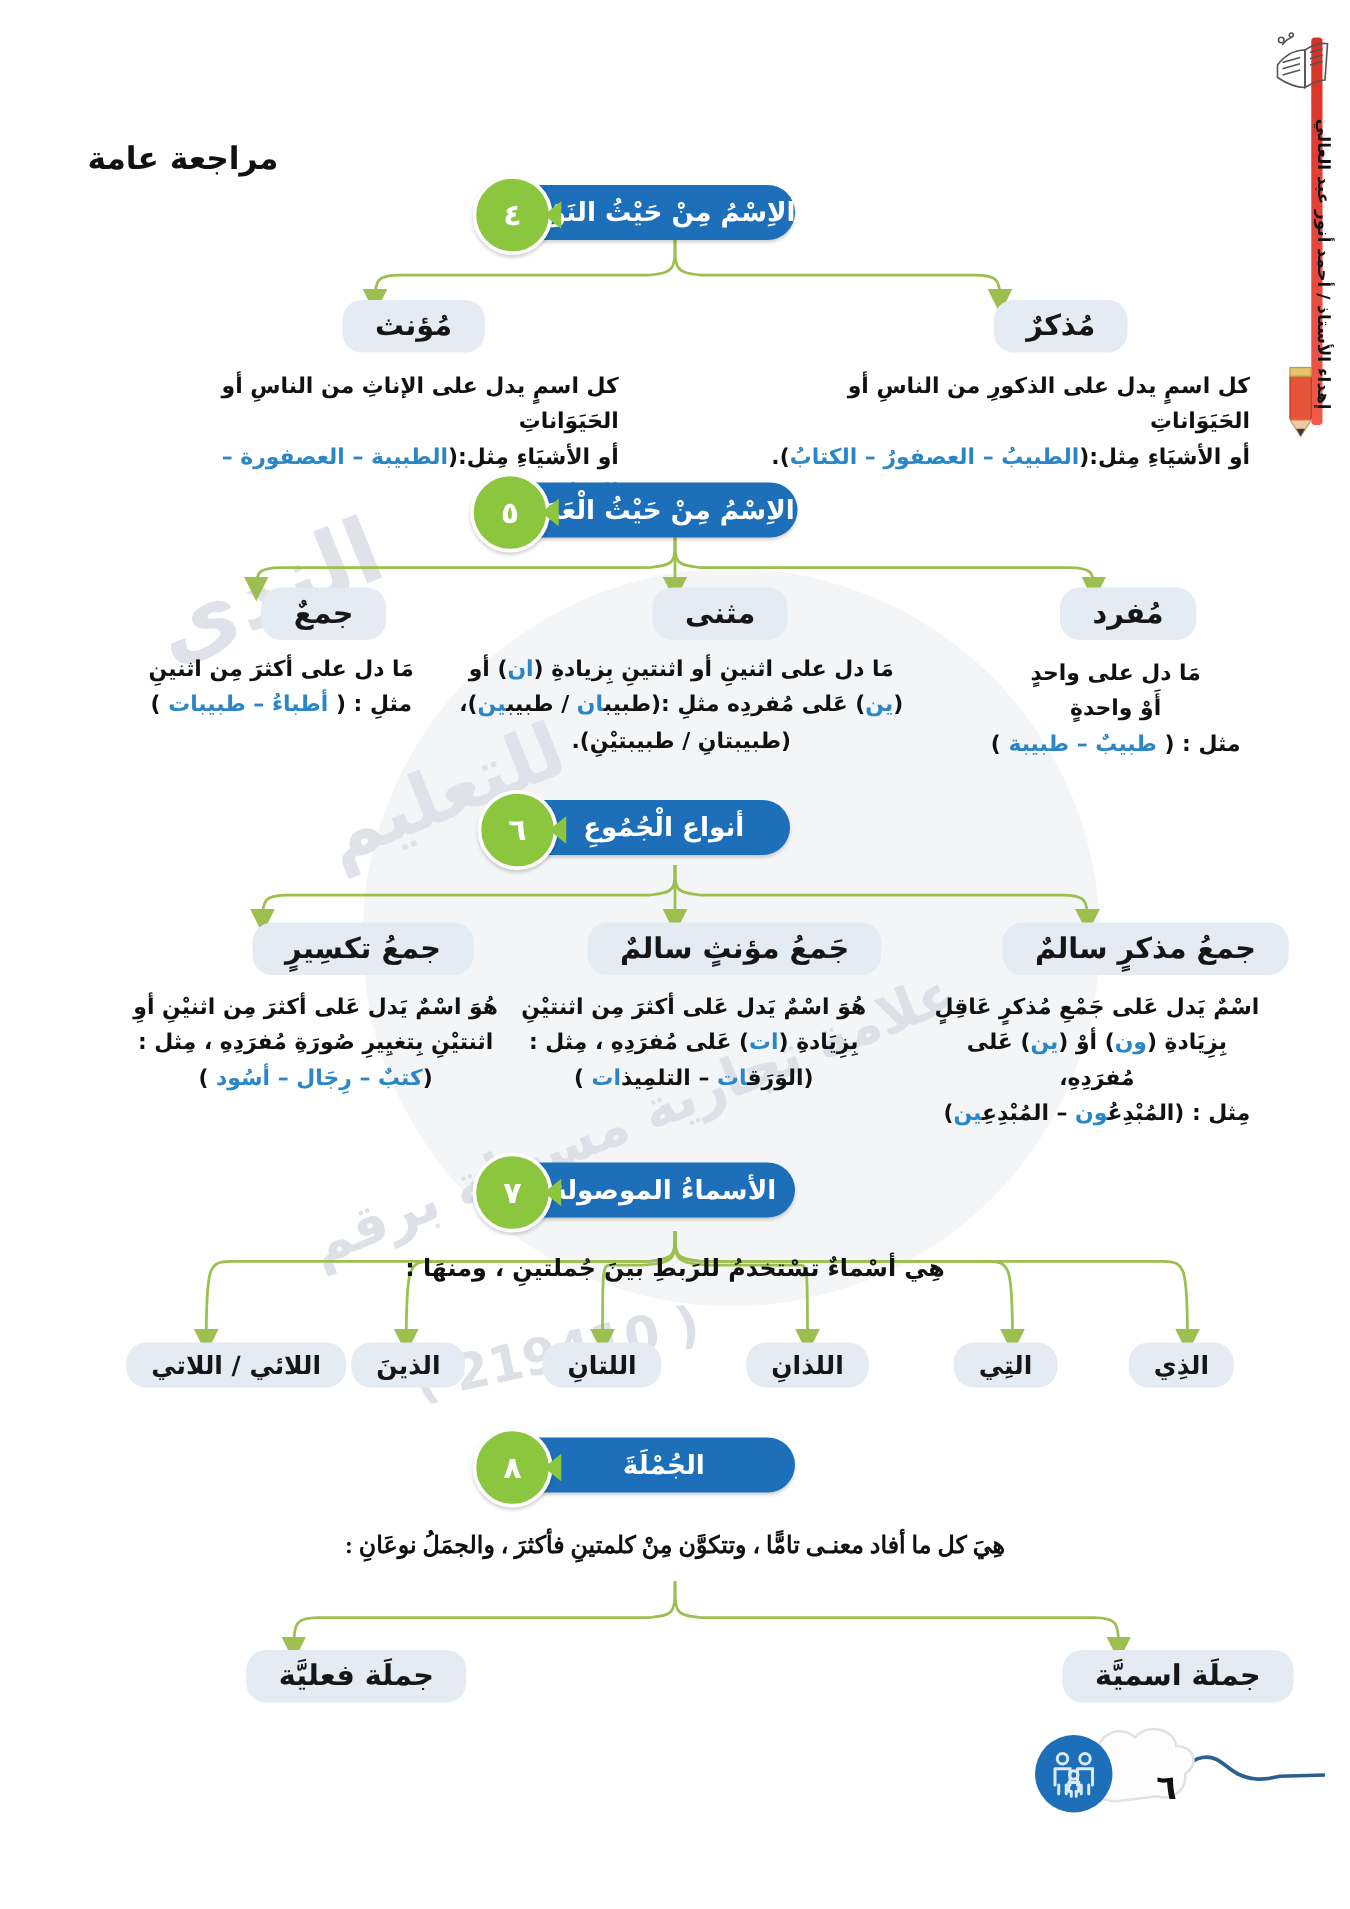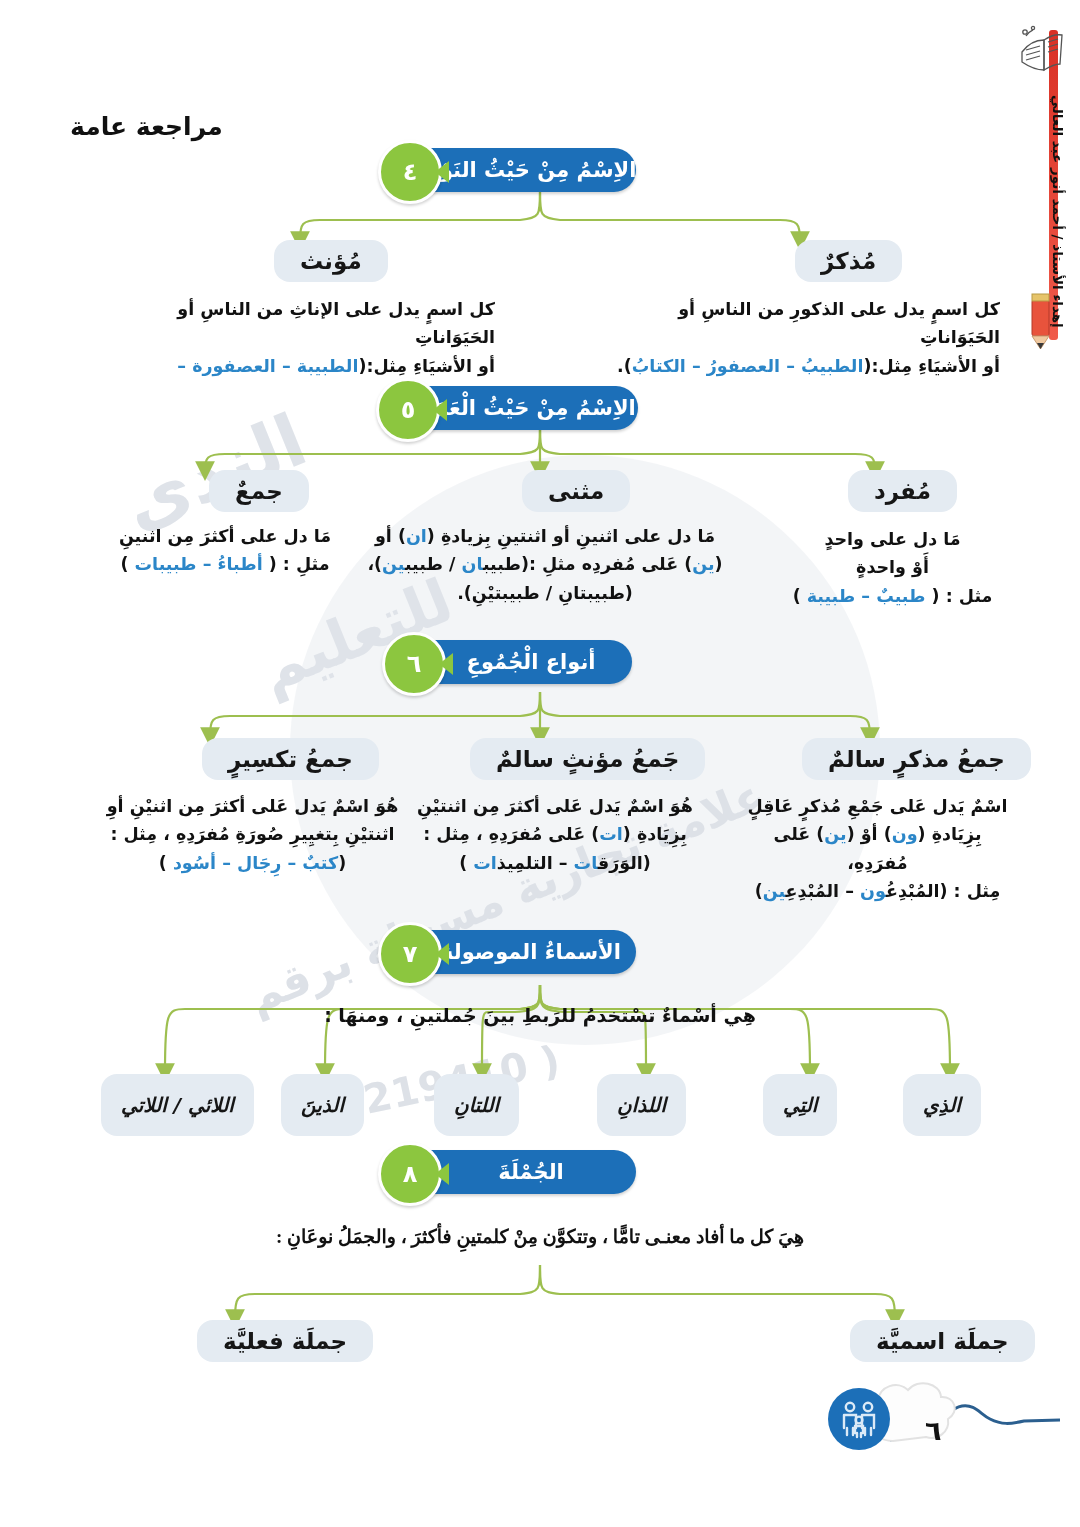--- a/index.html
+++ b/index.html
@@ -141,22 +141,21 @@
   }
   .chip-lg {
     height: 42px;
     font-size: 23px;
     padding: 0 26px;
     margin-left: 27px;
   }
   .chip-md {
     height: 36px;
     font-size: 20px;
-    padding: 13px 20px;
-    font-style: italic;
+    padding: 0 20px;
   }
 
   
   .para {
     position: absolute;
     direction: rtl;
     color: #111111;
     font-size: 17.5px;
     font-weight: bold;
     line-height: 1.62;

